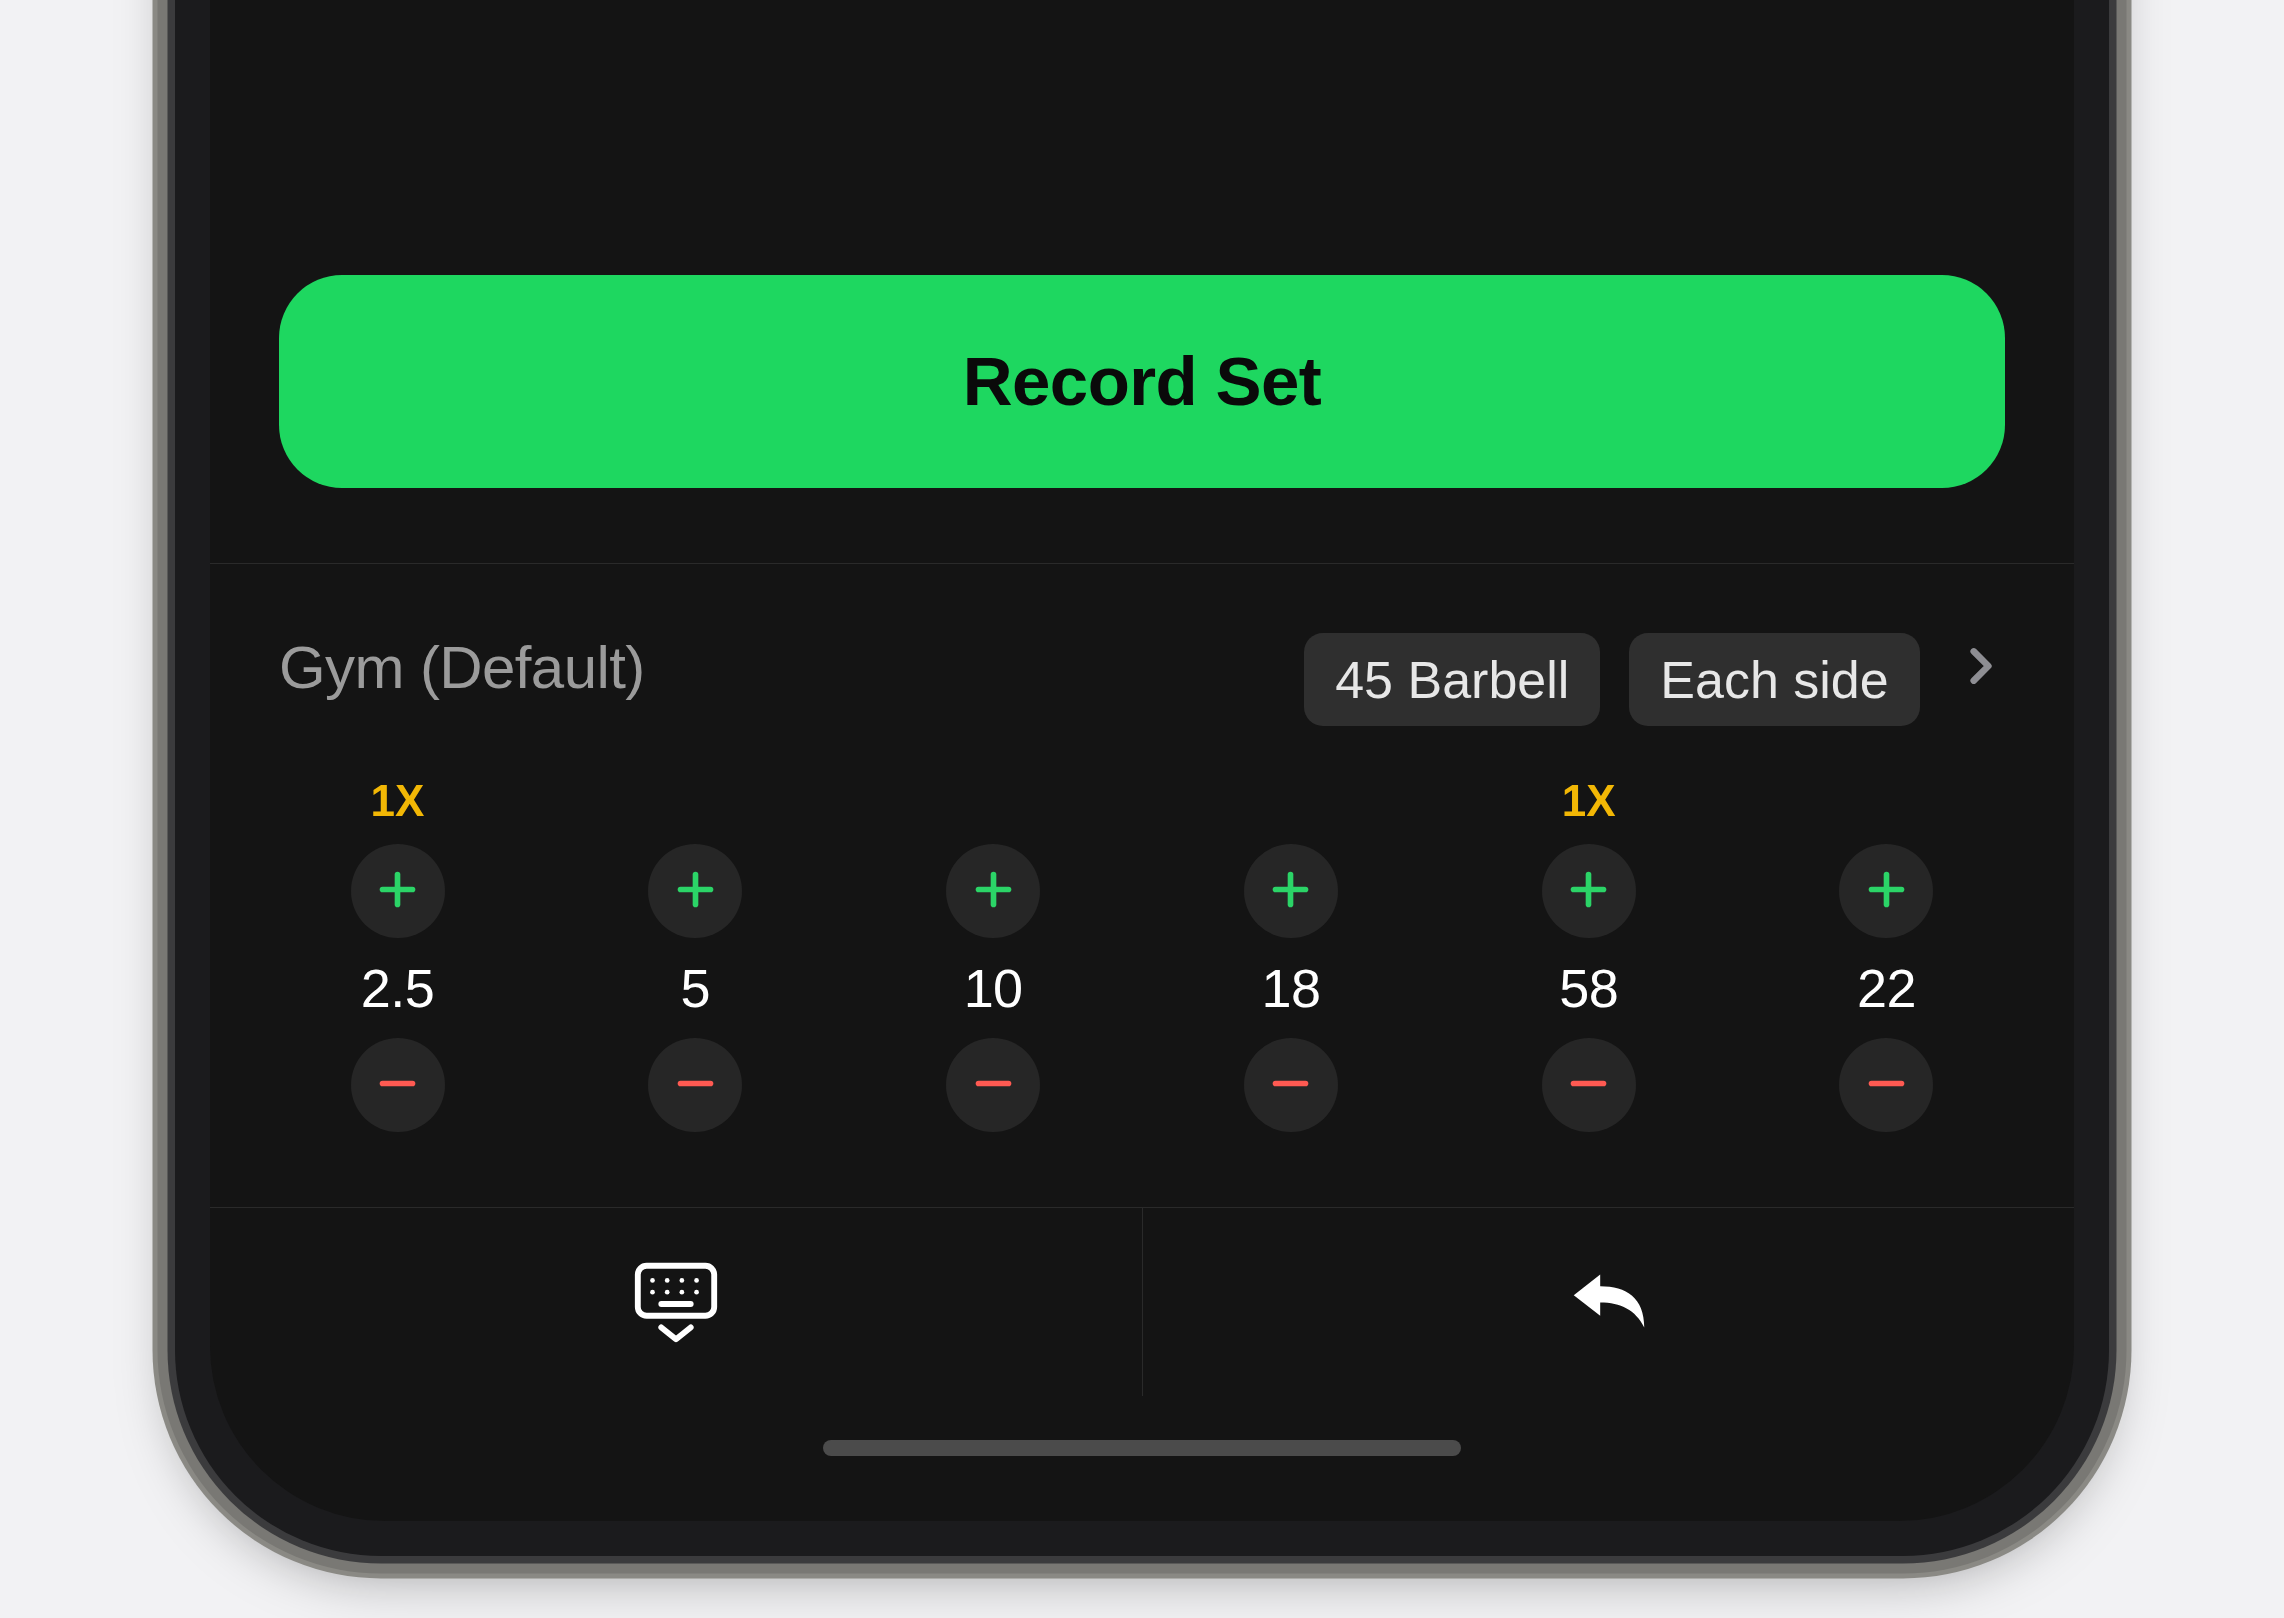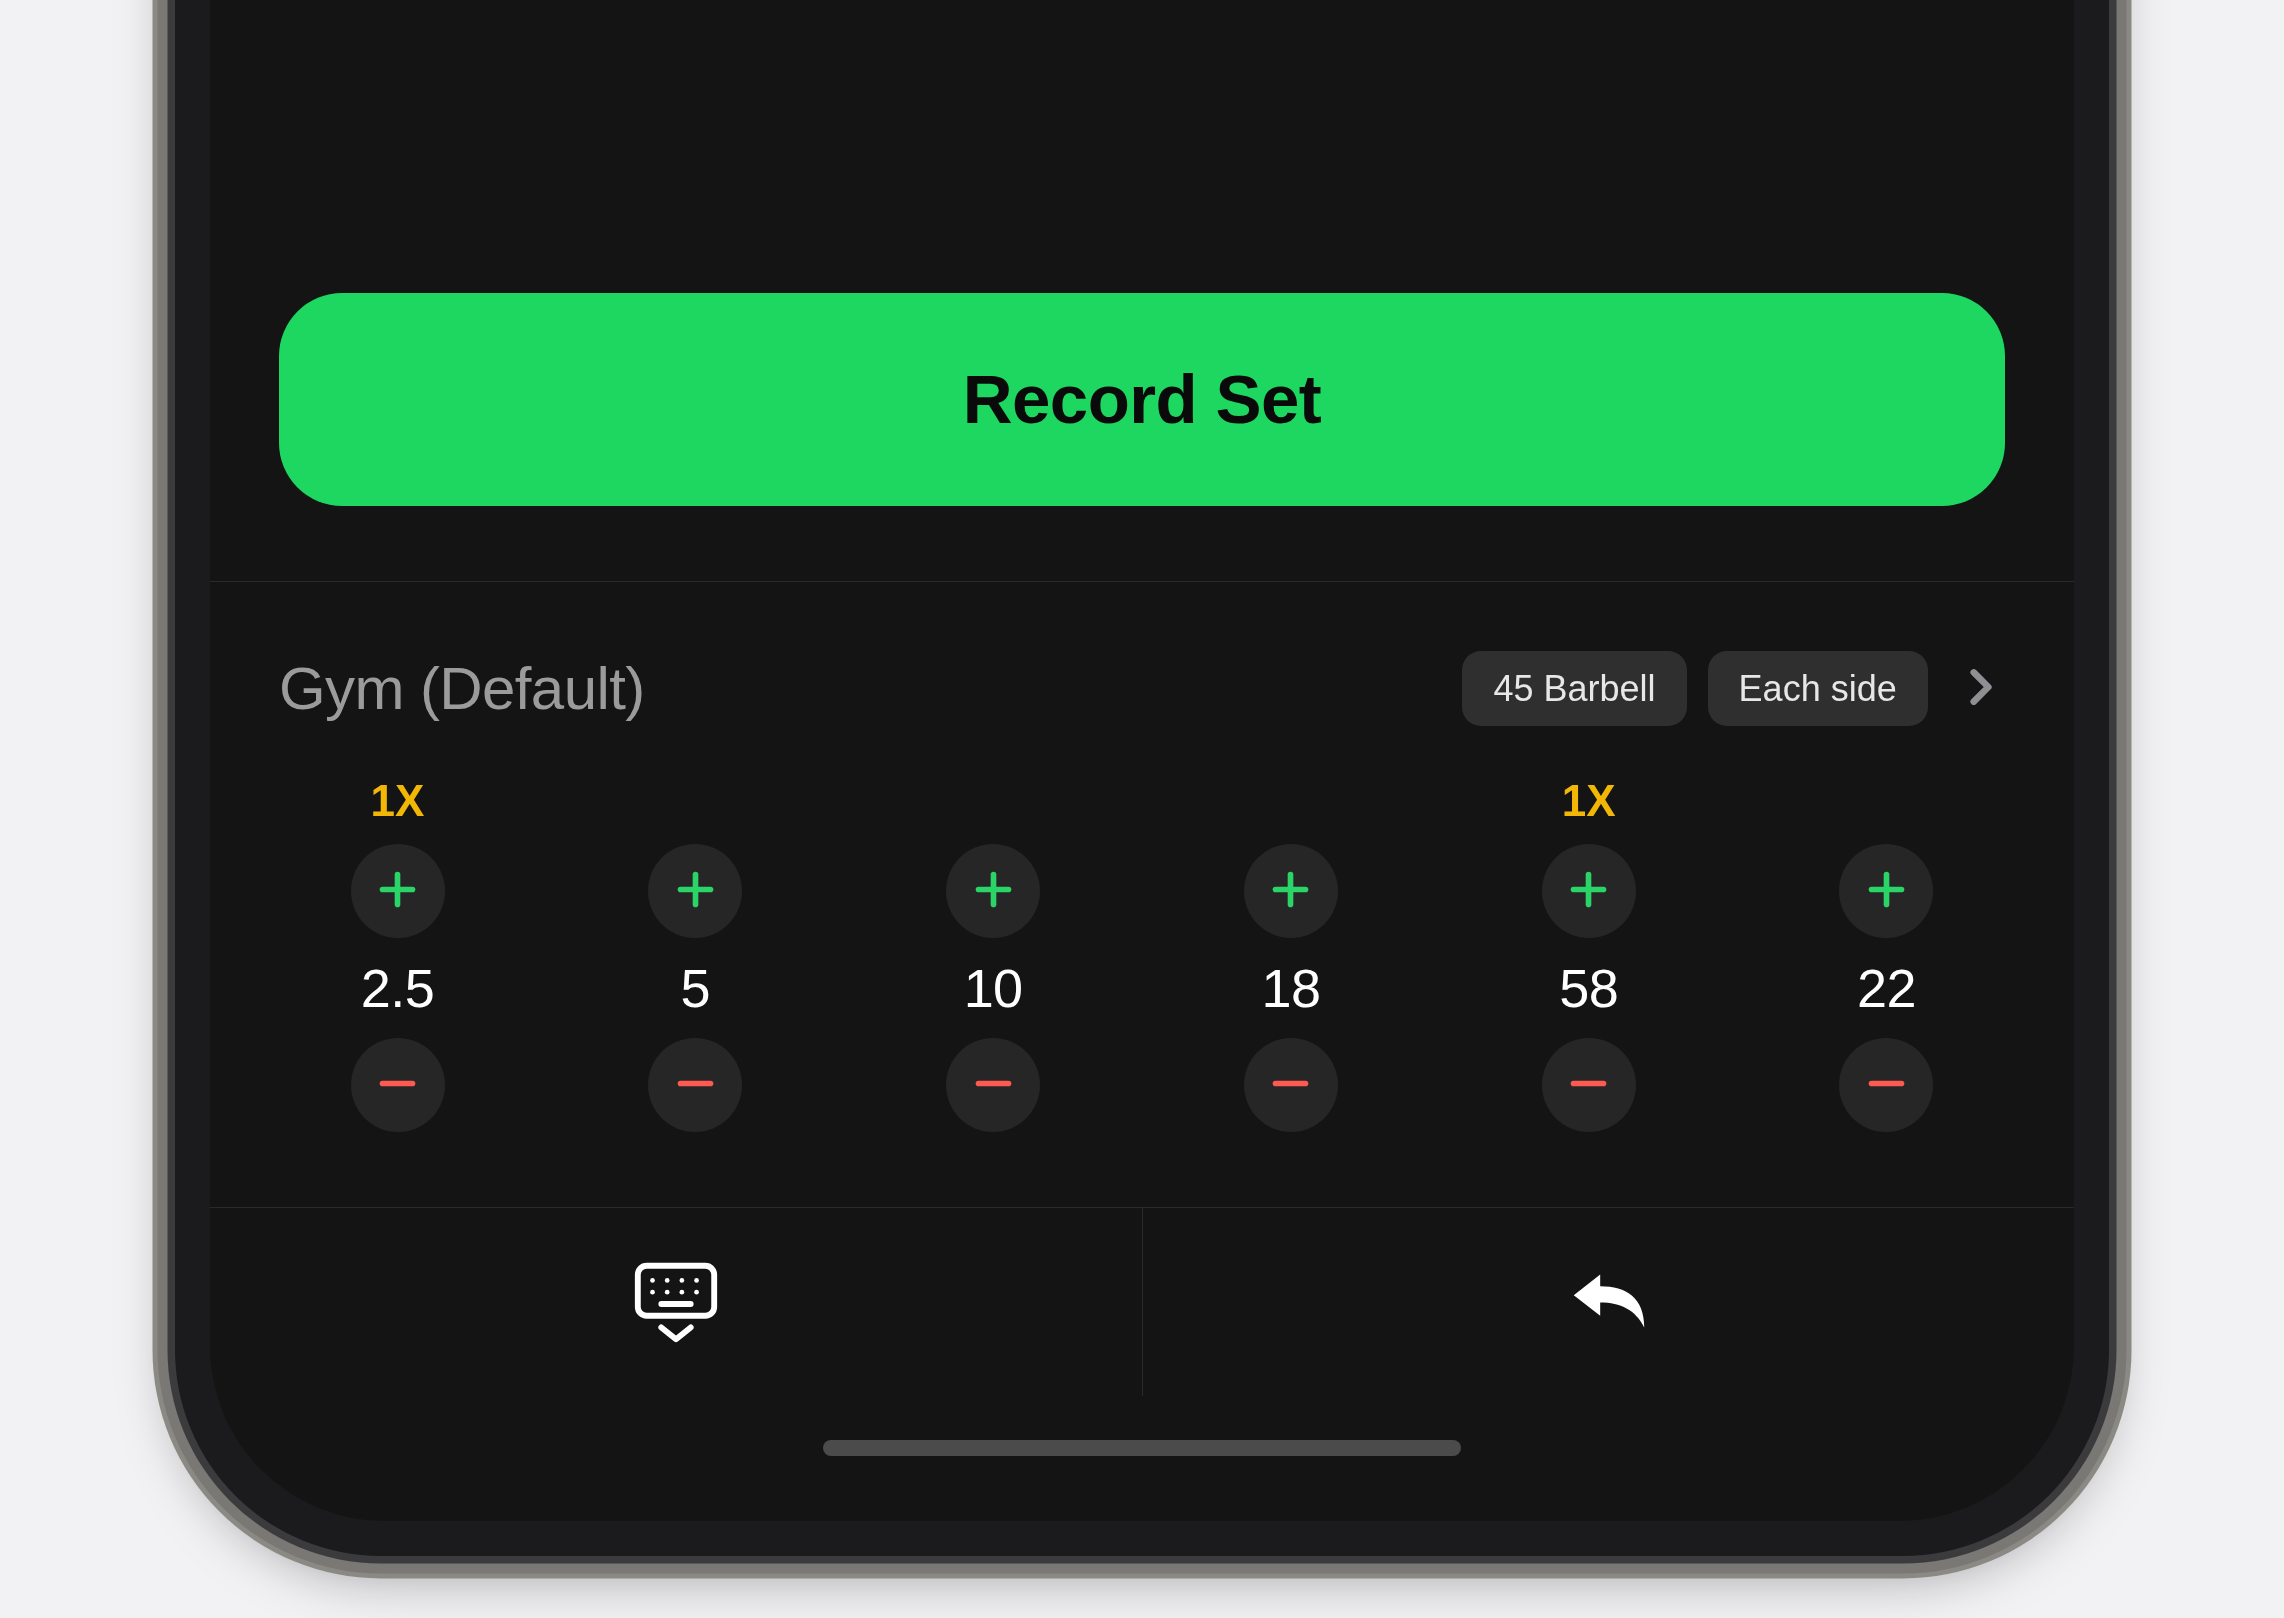--- a/index.html
+++ b/index.html
@@ -72,32 +72,31 @@
   }
 
   .divider {
     height: 1.9px;
     background: #2a2a2a;
   }
 
   
   .gym-row {
     display: flex;
-    align-items: center;
-    gap: 21px;
+    gap: 29px;
     padding: 69px 69px 25px 69px;
     color: #9b9b9b;
     font-size: 60px;
     font-weight: 500;
   }
   .gym-label { flex: 1 1 auto; letter-spacing: -0.6px; }
   .chip {
     background: #2f2f2f;
     color: #e7e7e7;
-    font-size: 36px;
+    font-size: 52px;
     font-weight: 500;
     padding: 16.3px 31px;
     border-radius: 19px;
     white-space: nowrap;
   }
   .chevron {
     color: #8e8e93;
     font-size: 69px;
     line-height: 1;
     padding-left: 6.3px;

